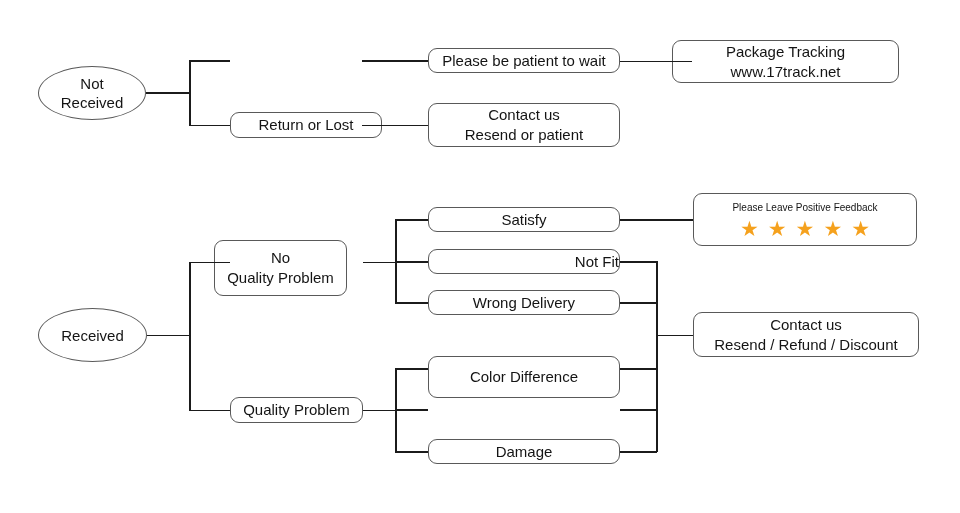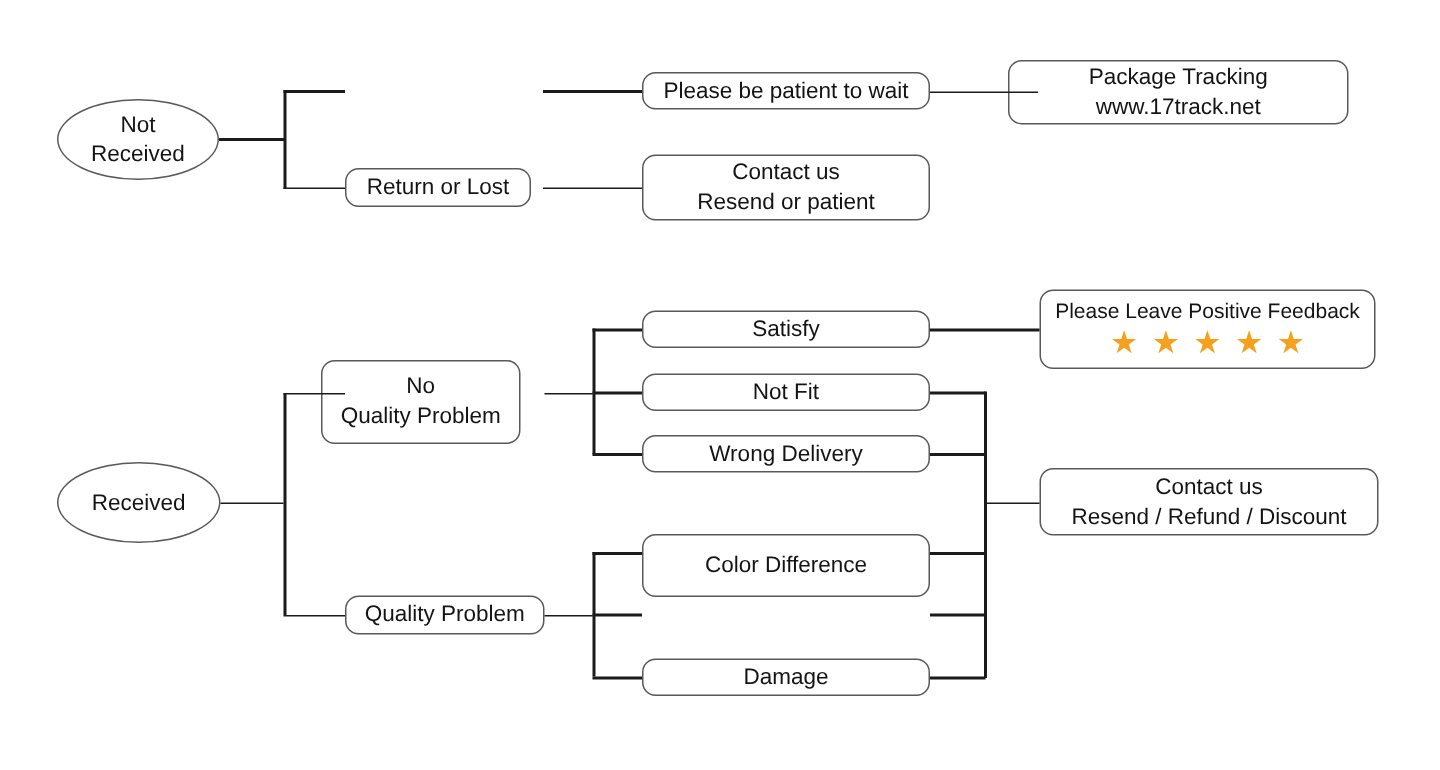--- a/index.html
+++ b/index.html
@@ -30,21 +30,21 @@
     text-align:center;
     font-size:15px;
     line-height:20px;
     white-space:nowrap;
   }
   .box{border-radius:9px;}
   .ellipse{border-radius:50%;white-space:normal;line-height:19px;}
   .hline,.vline{position:absolute;background:var(--line);}
   .hline{height:1.5px;}
   .vline{width:1.5px;}
-  .feedback-title{font-size:14px;line-height:17px;}
+  .feedback-title{font-size:10px;line-height:17px;}
   .stars{display:flex;gap:9px;margin-top:2px;}
   .star{color:var(--star);font-size:21px;line-height:22px;}
 </style>
 </head>
 <body>
 
 <div class="canvas">
 
   <div class="node ellipse" style="left:38px;top:66px;width:108px;height:54px;padding:0 14px;">
     <span>Not Received</span>
@@ -53,21 +53,21 @@
 
   <div class="node box" style="left:428px;top:48px;width:192px;height:25px;">
     <span>Please be patient to wait</span>
   </div>
 
   <div class="node box" style="left:672px;top:40px;width:227px;height:43px;">
     <div>Package Tracking</div>
     <div>www.17track.net</div>
   </div>
 
-  <div class="node box" style="left:230px;top:112px;width:124px;height:26px;">
+  <div class="node box" style="left:230px;top:112px;width:152px;height:26px;">
     <span>Return or Lost</span>
   </div>
 
   <div class="node box" style="left:428px;top:103px;width:192px;height:44px;">
     <div>Contact us</div>
     <div>Resend or patient</div>
   </div>
 
   <div class="node ellipse" style="left:38px;top:308px;width:109px;height:54px;">
     <span>Received</span>
@@ -79,21 +79,21 @@
   </div>
 
   <div class="node box" style="left:230px;top:397px;width:133px;height:26px;">
     <span>Quality Problem</span>
   </div>
 
   <div class="node box" style="left:428px;top:207px;width:192px;height:25px;">
     <span>Satisfy</span>
   </div>
 
-  <div class="node box" style="left:428px;top:249px;width:192px;height:25px;">
+  <div class="node box" style="left:428px;top:249px;width:192px;height:25px;align-items:flex-end;">
     <span>Not Fit</span>
   </div>
 
   <div class="node box" style="left:428px;top:290px;width:192px;height:25px;">
     <span>Wrong Delivery</span>
   </div>
 
   <div class="node box" style="left:428px;top:356px;width:192px;height:42px;">
     <span>Color Difference</span>
   </div>

